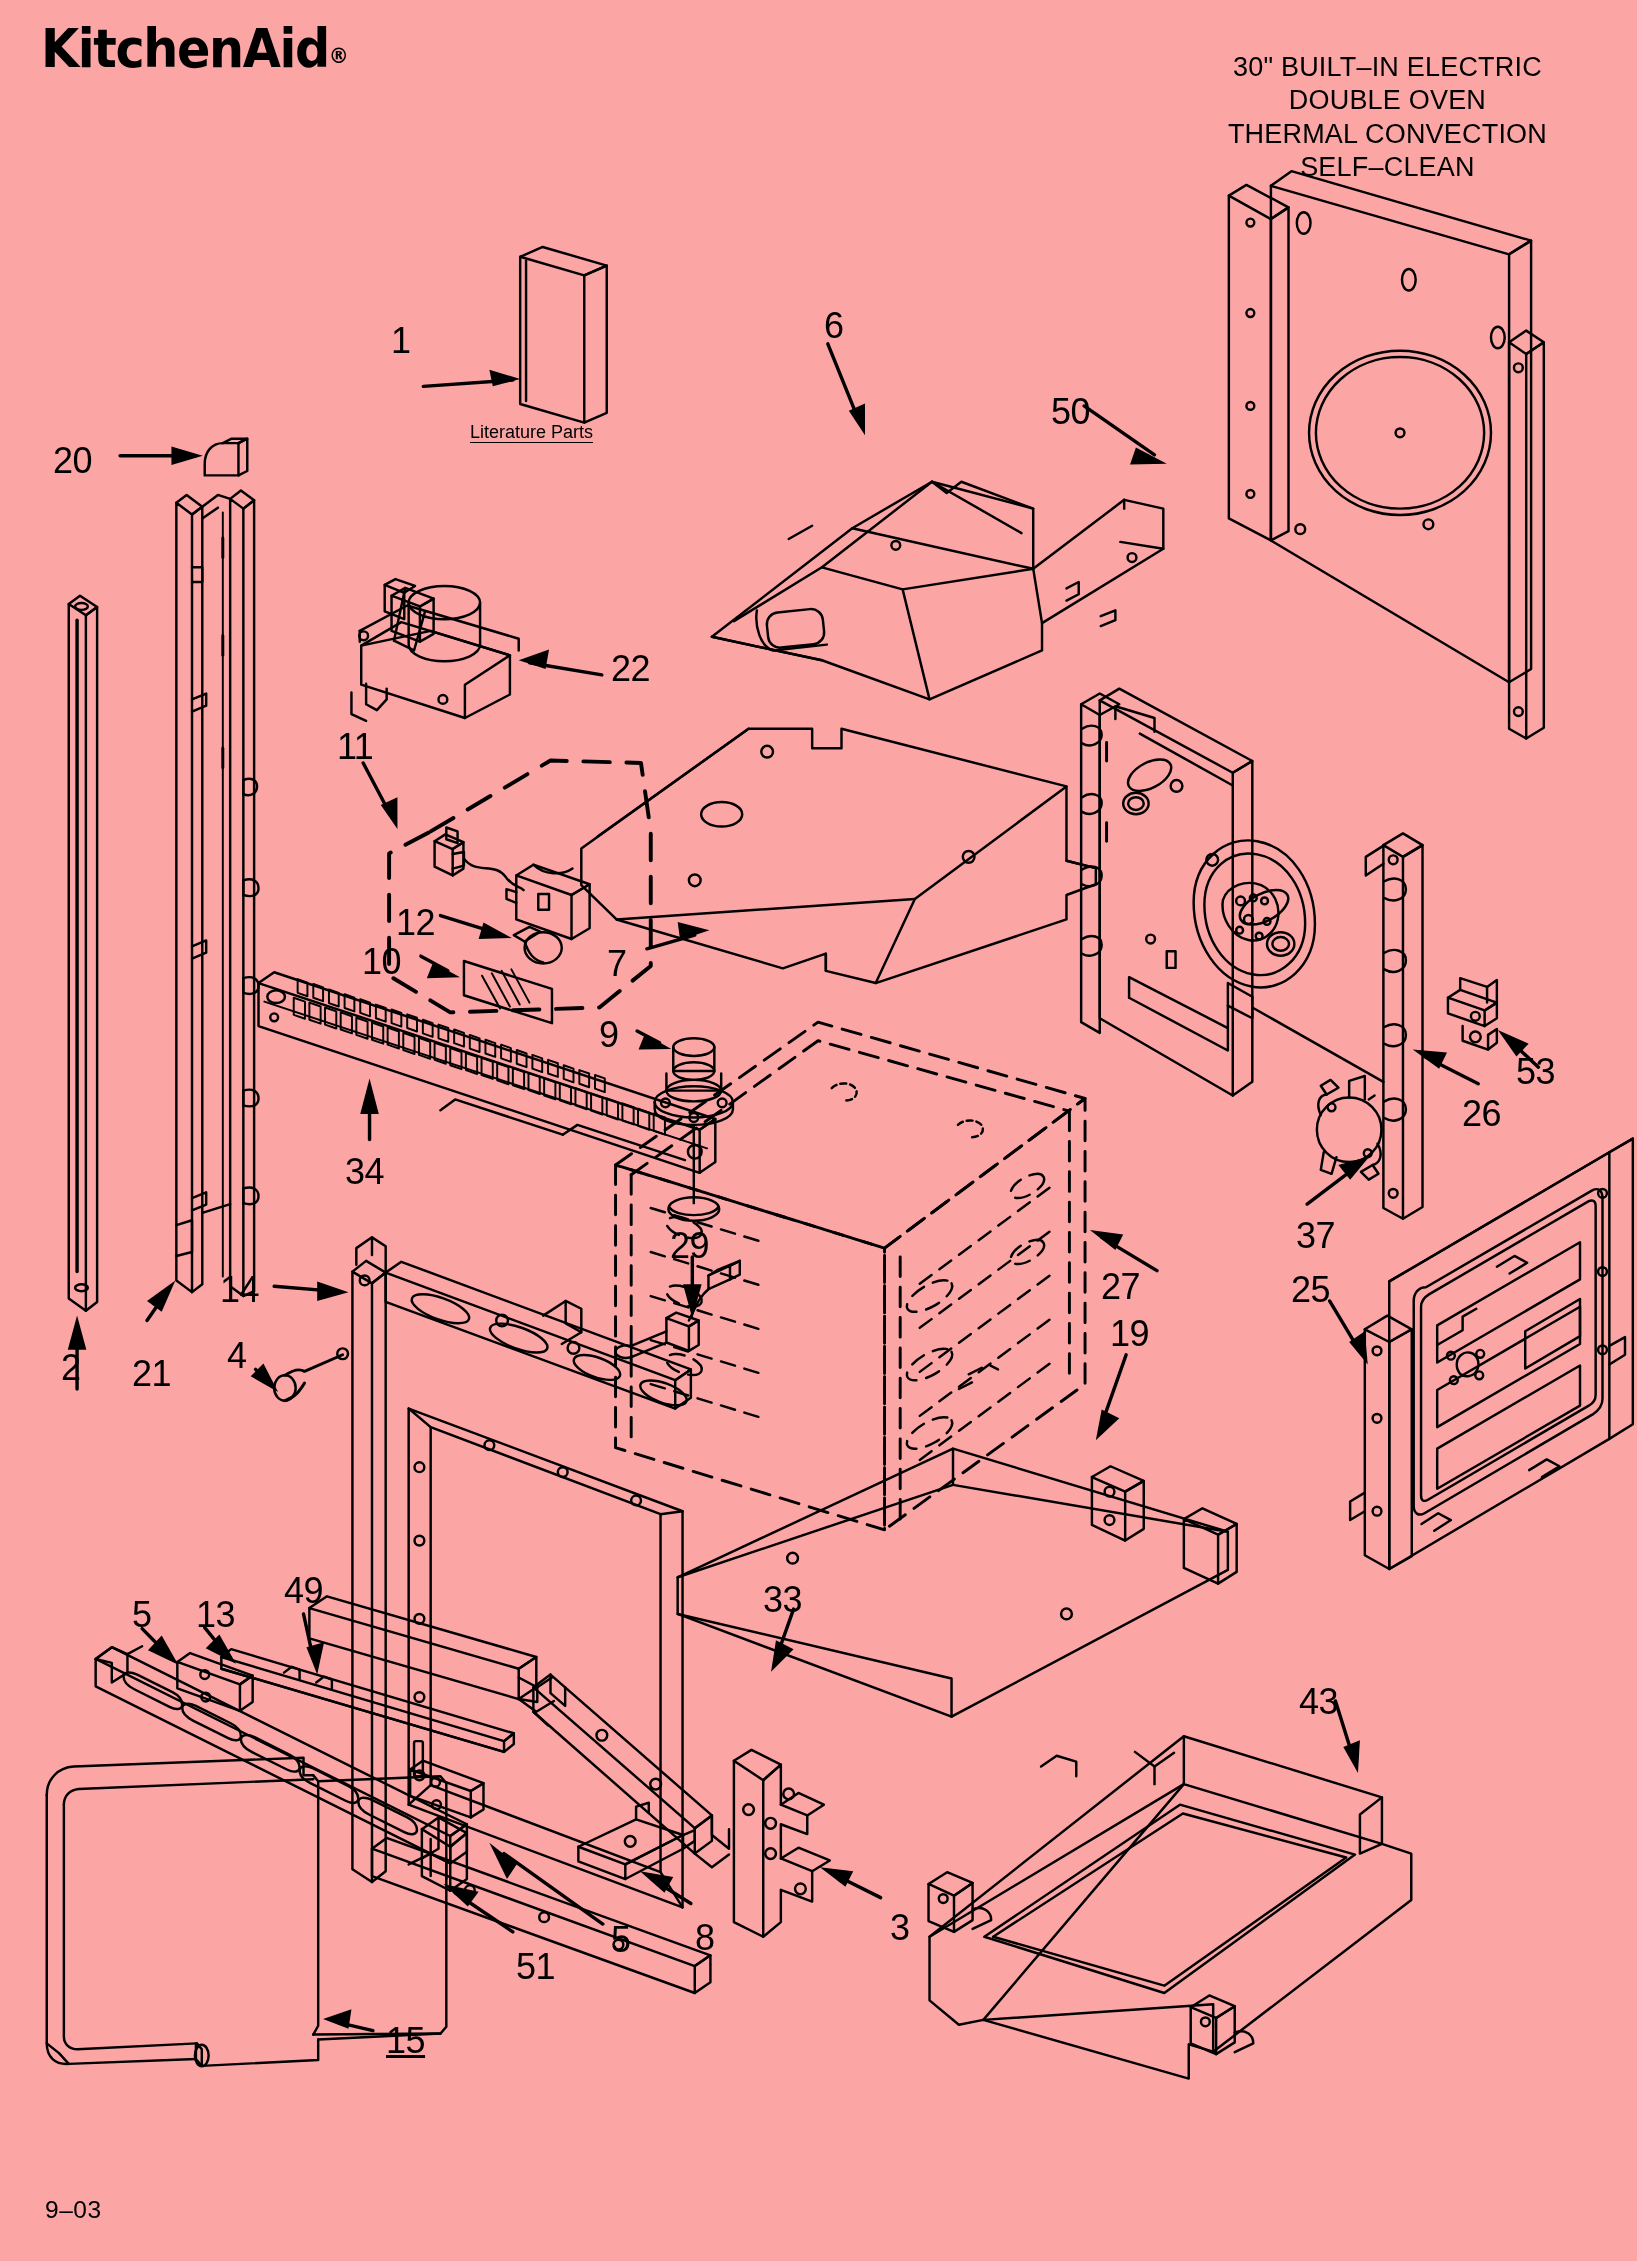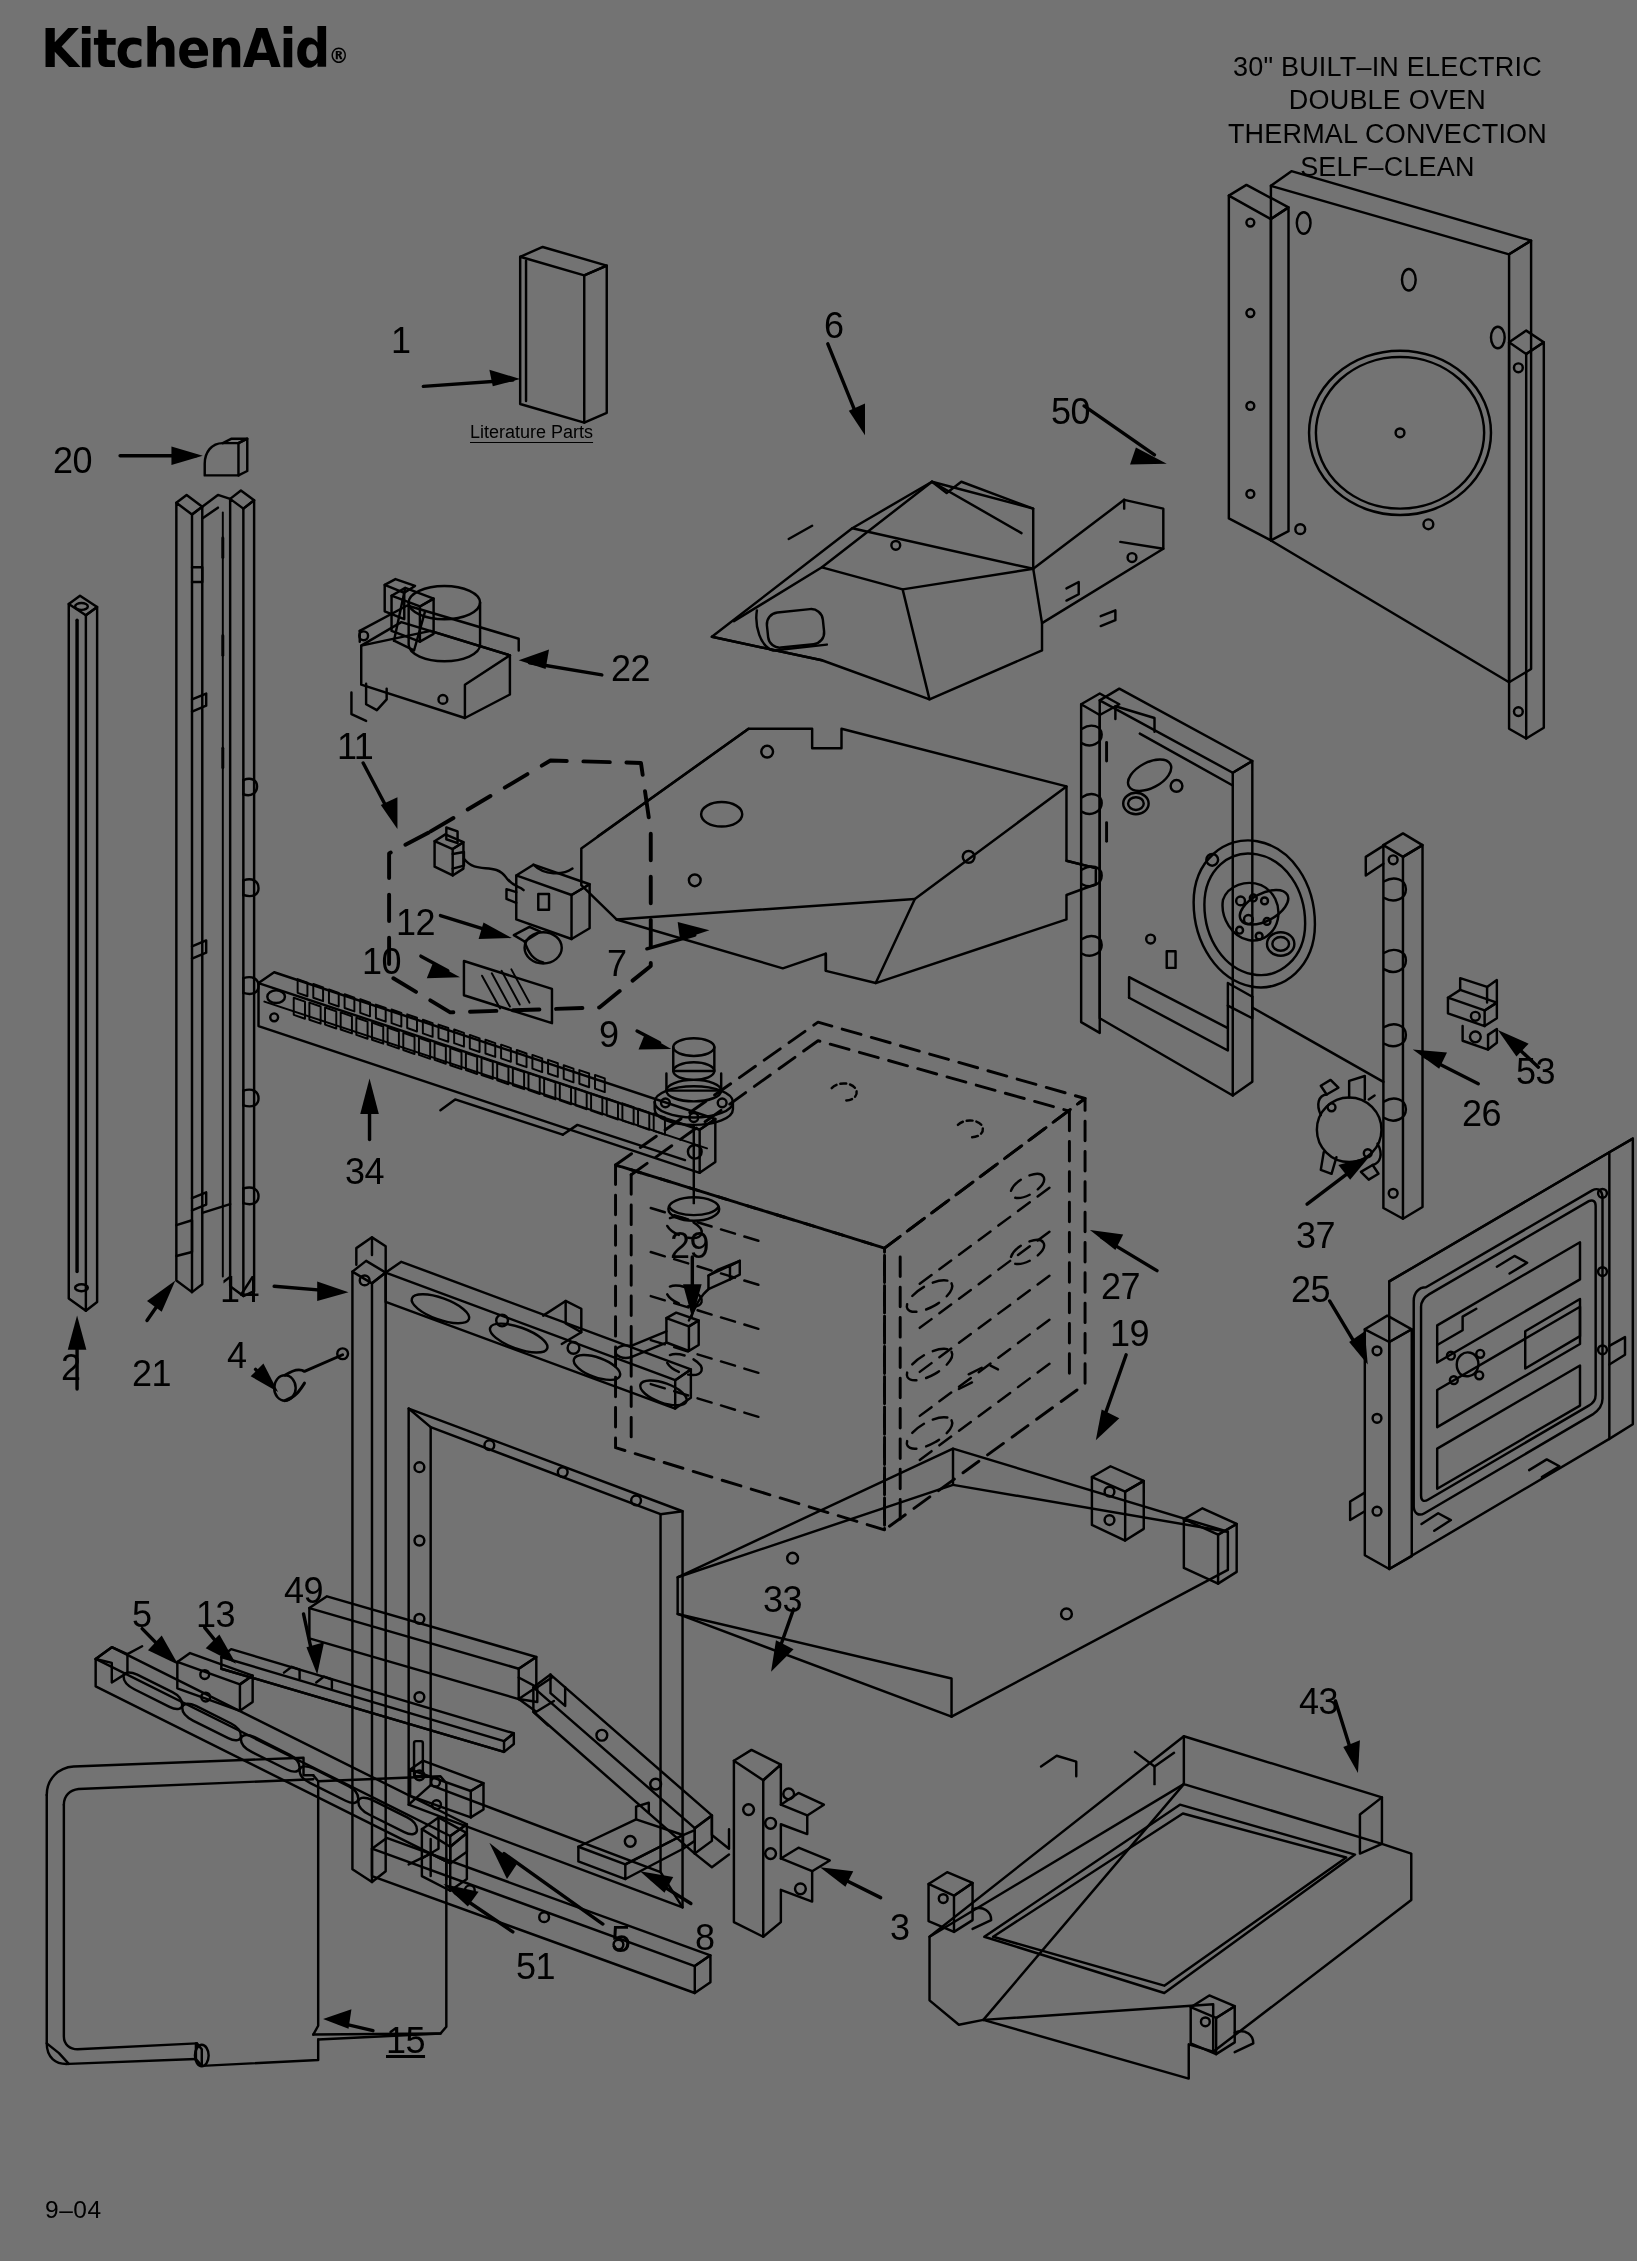--- a/index.html
+++ b/index.html
@@ -1,21 +1,21 @@
 <!DOCTYPE html>
 <html style="font-size:7.8px"><head>
 <meta charset="utf-8">
 <title>KitchenAid Parts Diagram</title>
 <style>
   html,body{margin:0;padding:0;background:#ffffff;}
   body{font-family:"Liberation Sans",sans-serif;color:#000;}
   #page{
     position:relative;
     width:1638px;height:2261px;
-    background:#737373;
+    background:#fca5a5;
     overflow:hidden;
   }
   
   #brand{
     position:absolute; left:41px; top:21.5px;
     font-family:"DejaVu Sans",sans-serif;
     font-weight:bold;
     font-size:53px;
     letter-spacing:-1.5px;
     line-height:1;
@@ -73,21 +73,21 @@
 
   <div id="title">
     <div>30" BUILT–IN ELECTRIC</div>
     <div>DOUBLE OVEN</div>
     <div>THERMAL CONVECTION</div>
     <div>SELF–CLEAN</div>
   </div>
 
   <div id="lit-label">Literature Parts</div>
 
-  <div id="footer">9–04</div>
+  <div id="footer">9–03</div>
 
   <svg id="art" viewBox="0 0 3348 4623" xmlns="http://www.w3.org/2000/svg" fill="none" stroke="#000" stroke-width="5" stroke-linejoin="round" stroke-linecap="round">
 
     <g>
       <path d="M1063 525 L1063 826 L1194 864 L1194 563 Z"></path>
       <path d="M1063 525 L1109 505 L1240 543 L1194 563"></path>
       <path d="M1194 563 L1240 543 L1240 844 L1194 864"></path>
       <path d="M1075 533 L1075 820"></path>
     </g>
 

